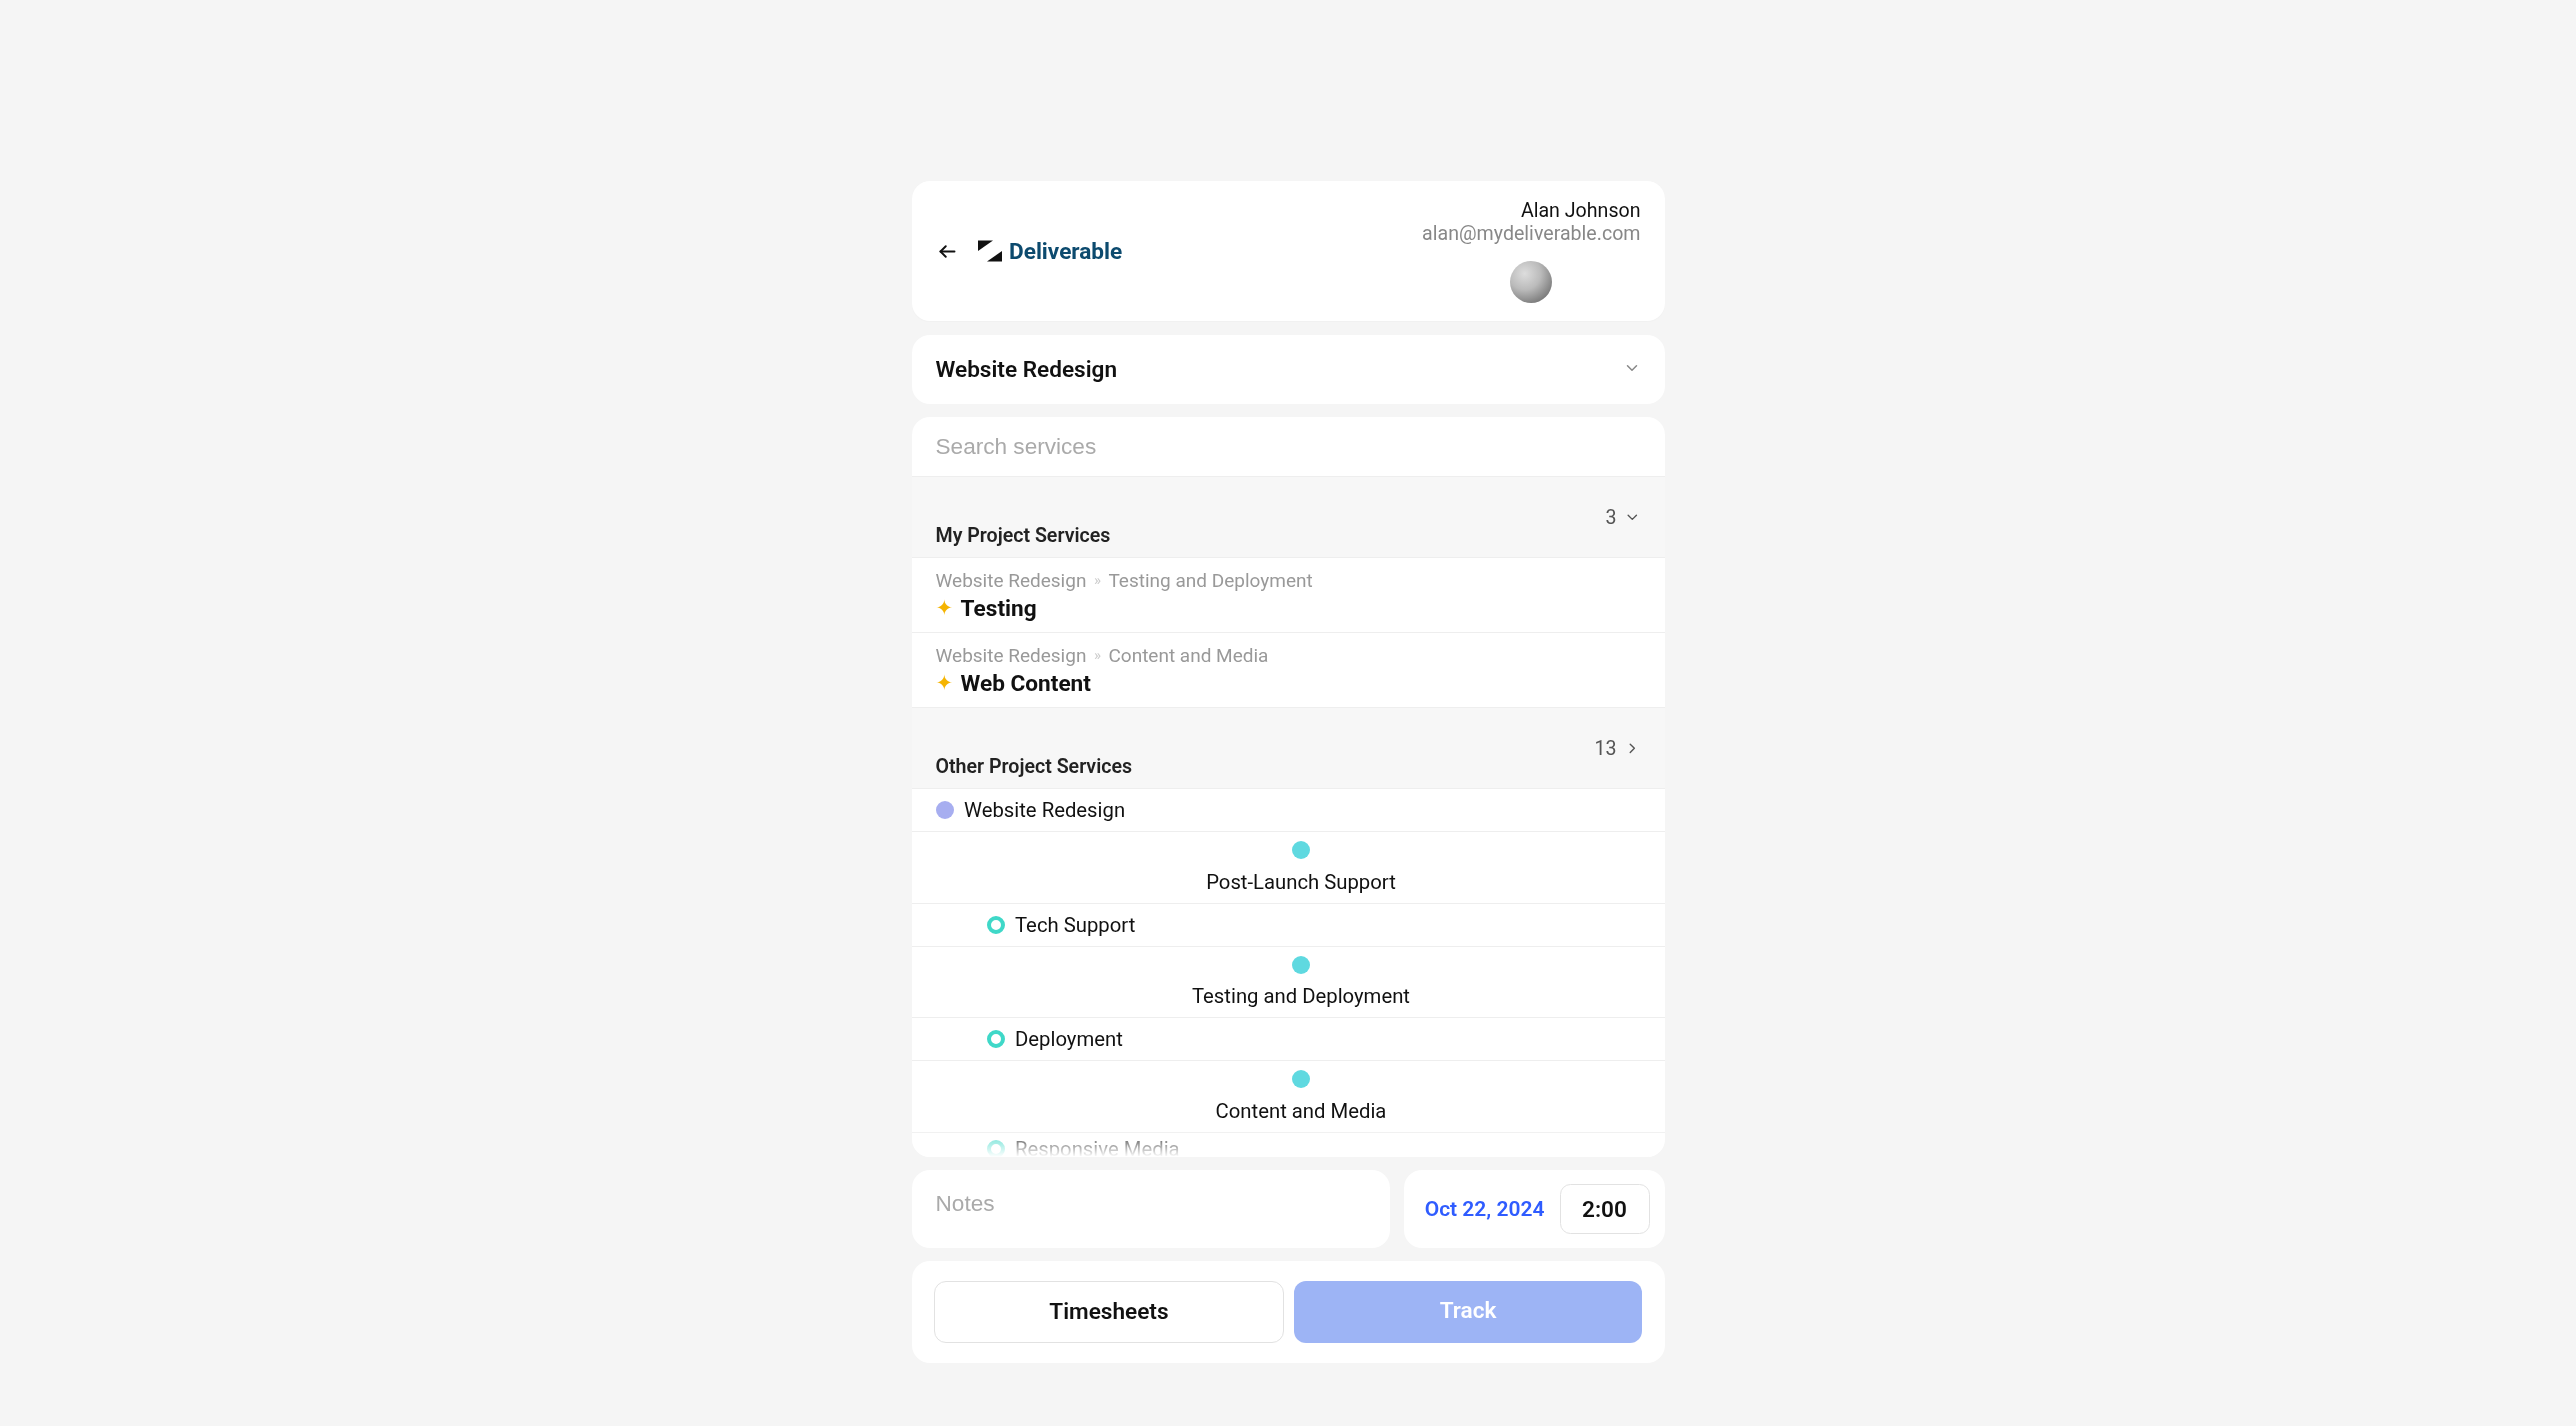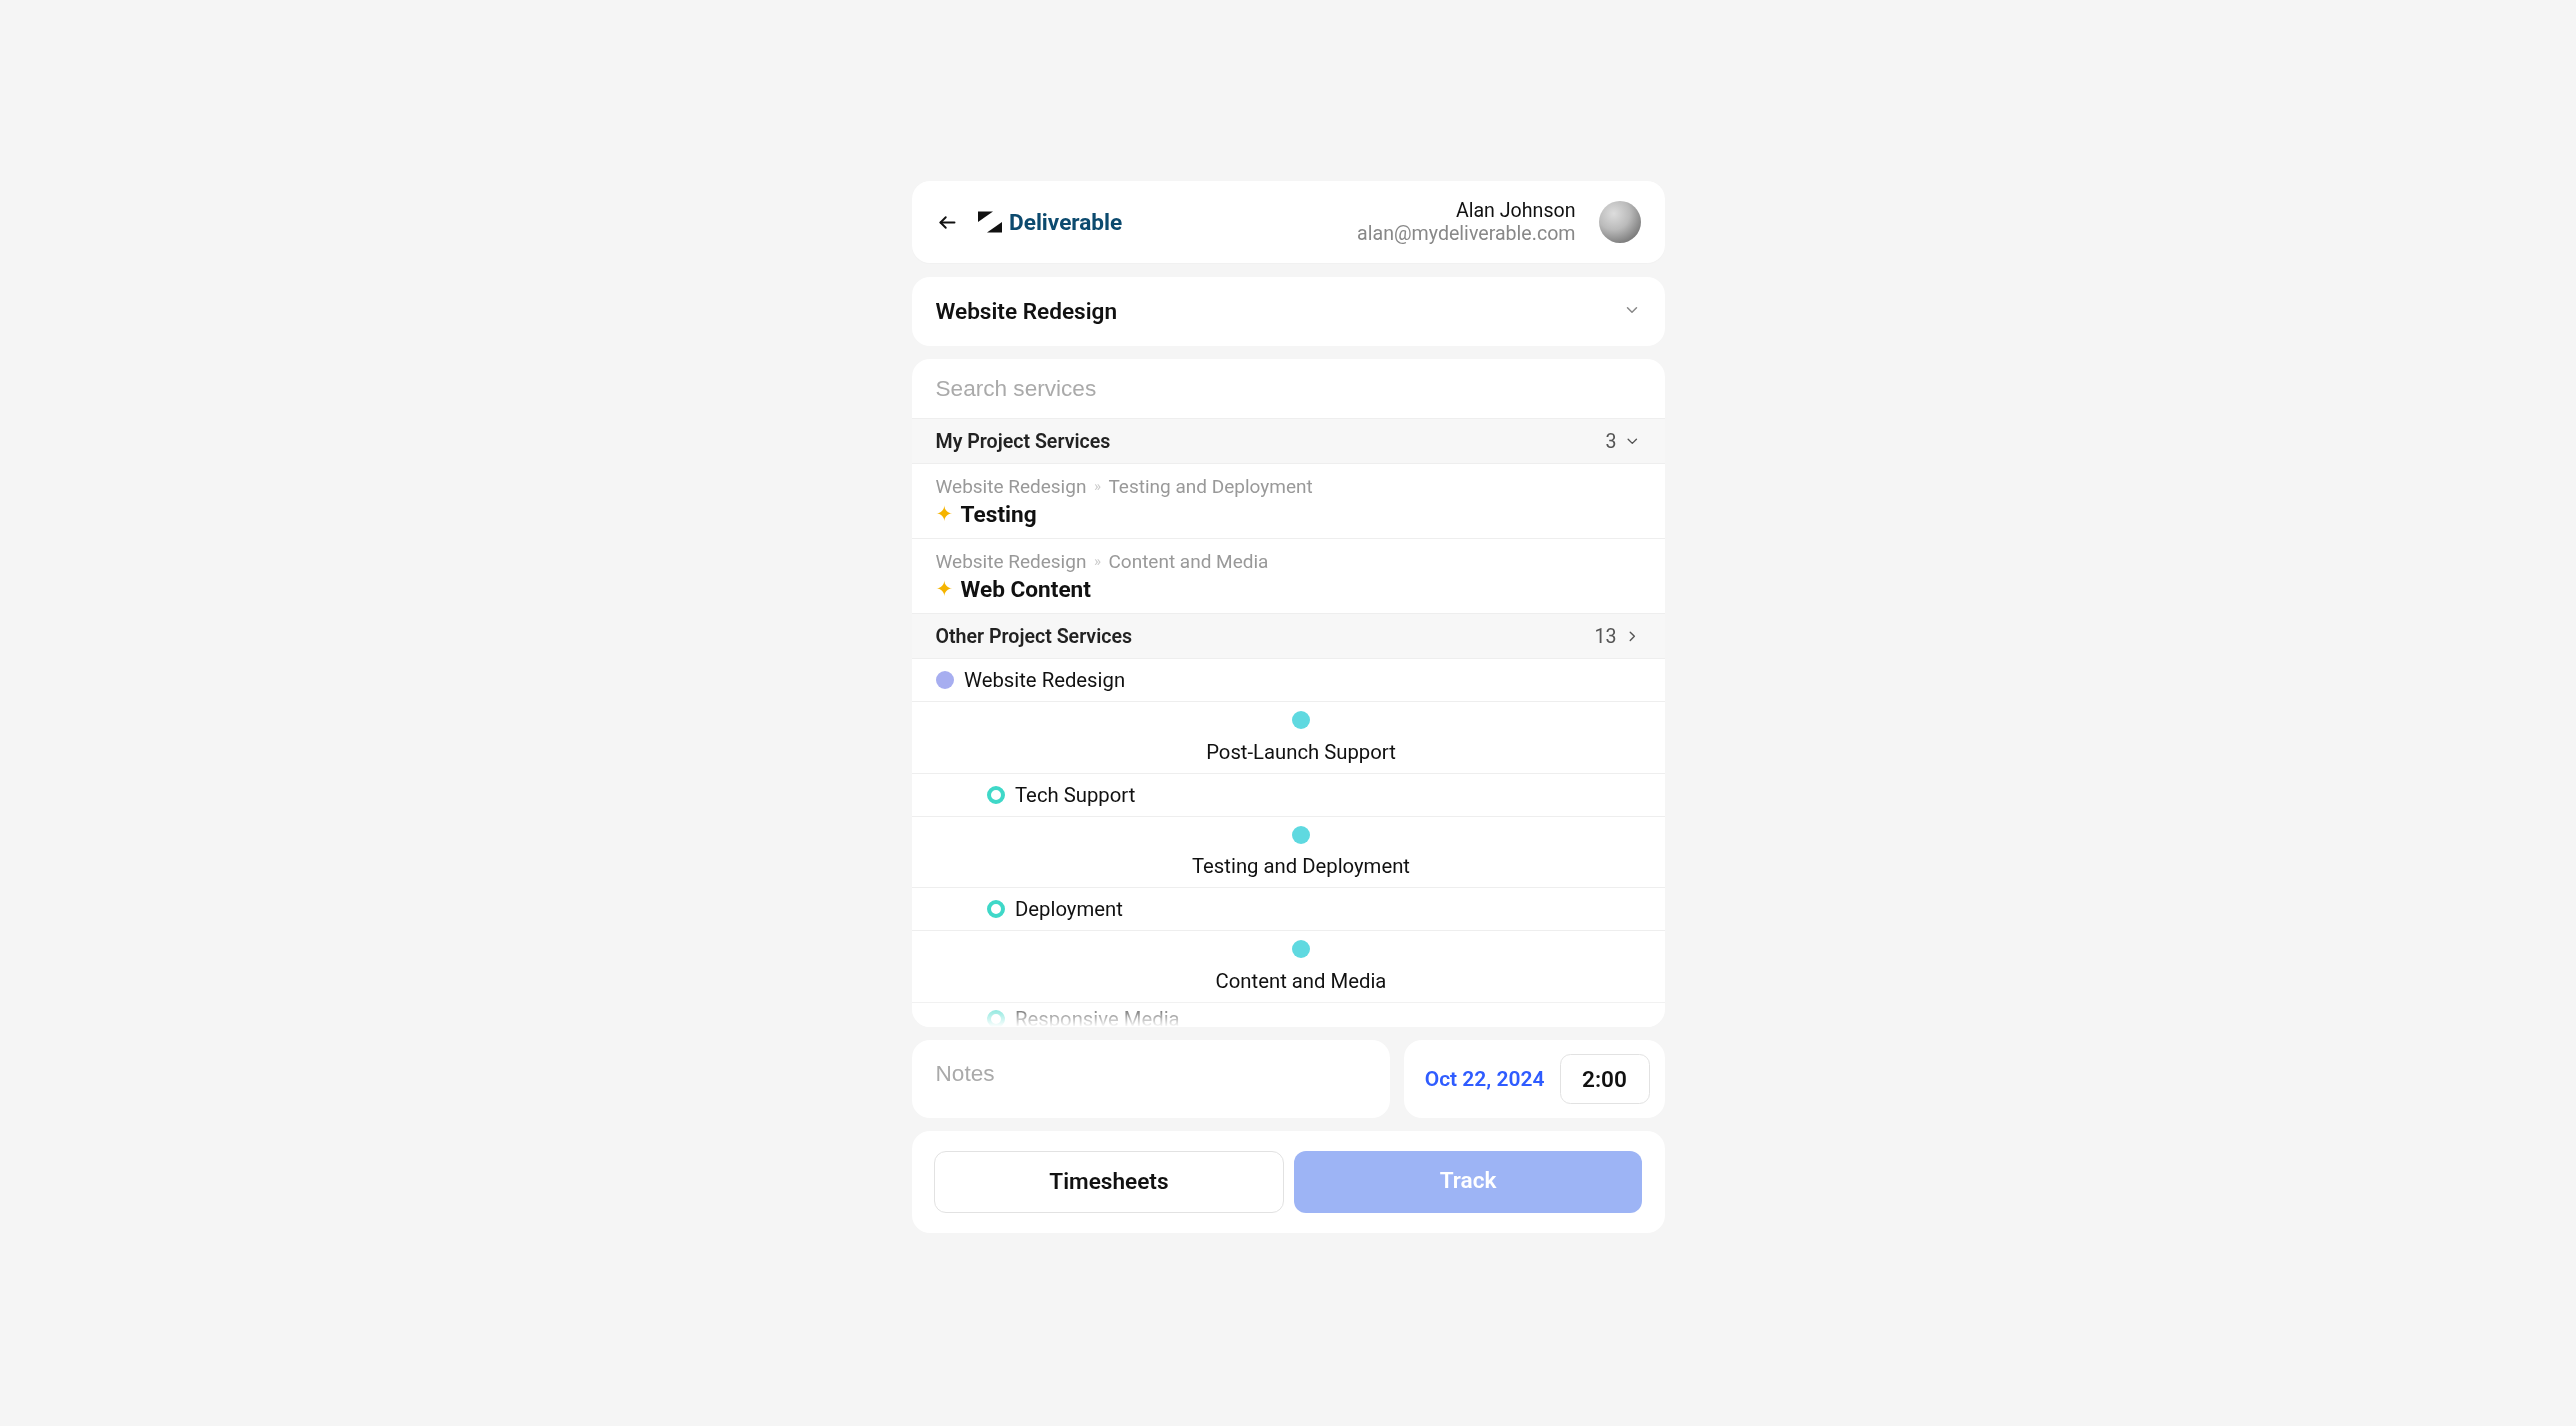--- a/index.html
+++ b/index.html
@@ -35,21 +35,21 @@
     display: flex; align-items: center; justify-content: center;
     cursor: pointer;
     color: #111;
   }
   .logo-wrap { display: flex; align-items: center; gap: 4.5px; }
   .logo-mark {
     width: 30px; height: 30px; position: relative;
   }
   .logo-mark svg { width: 30px; height: 30px; }
   .logo-text { font-weight: 700; font-size: 22.6px; color: #0c4a6e; }
-  .user-block { margin-left: auto; display: flex; align-items: center; gap: 23px; }
+  .user-block { margin-left: auto; display: flex; align-items: center; gap: 16px; flex-direction: column; }
   .user-text { text-align: right; }
   .user-name { font-size: 19.6px; color: #111; }
   .user-email { font-size: 19.6px; color: #888; }
   .avatar {
     width: 42px; height: 42px; border-radius: 50%;
     background: radial-gradient(circle at 35% 30%, #ddd 0%, #bbb 40%, #888 70%, #555 100%);
   }
 
   
   .row { display: flex; gap: 13.6px; }
@@ -108,21 +108,21 @@
   .search-input::placeholder { color: #aaa; }
 
   .section-header {
     background: #f7f7f7;
     padding: 10.5px 24px;
     display: flex;
     align-items: center;
     justify-content: space-between;
     border-bottom: 0.8px solid #eee;
   }
-  .section-title { font-size: 19.6px; font-weight: 600; color: #222; }
+  .section-title { font-size: 19.6px; font-weight: 600; color: #222; margin-top: 36px; }
   .section-right { display: flex; align-items: center; gap: 7.5px; color: #555; font-size: 19.6px; }
 
   .service-item {
     padding: 10.5px 24px;
     border-bottom: 0.8px solid #eee;
     cursor: pointer;
   }
   .breadcrumb {
     font-size: 19px;
     color: #999;

